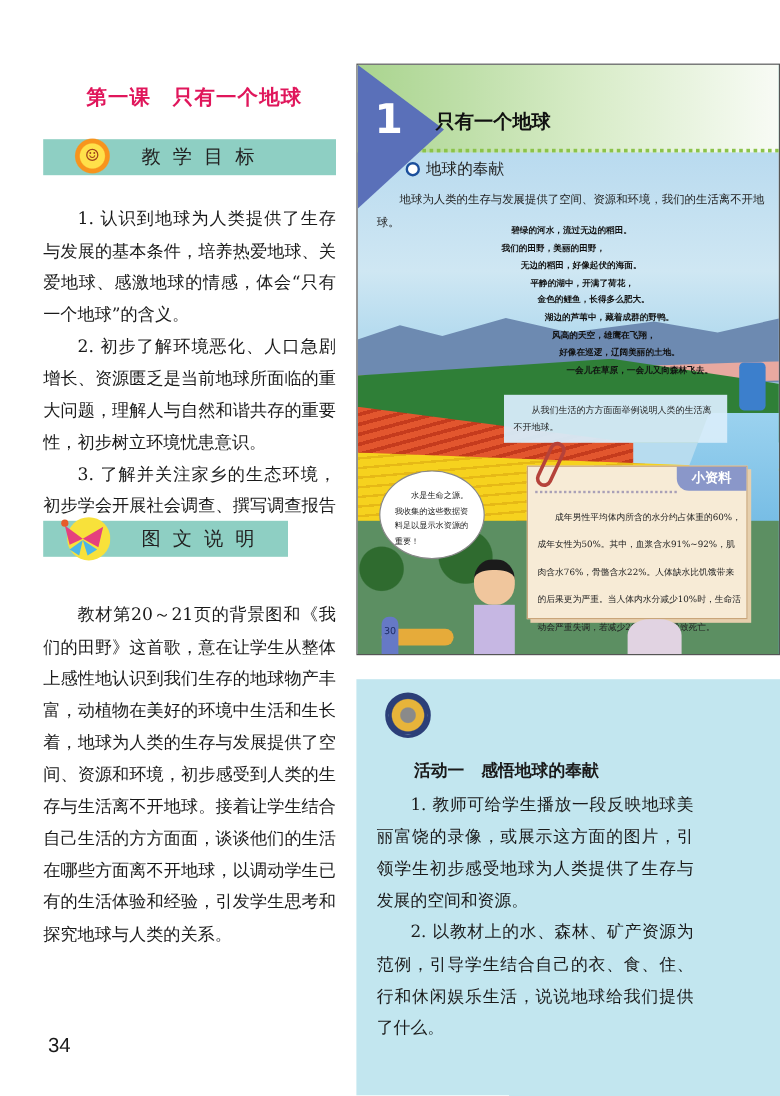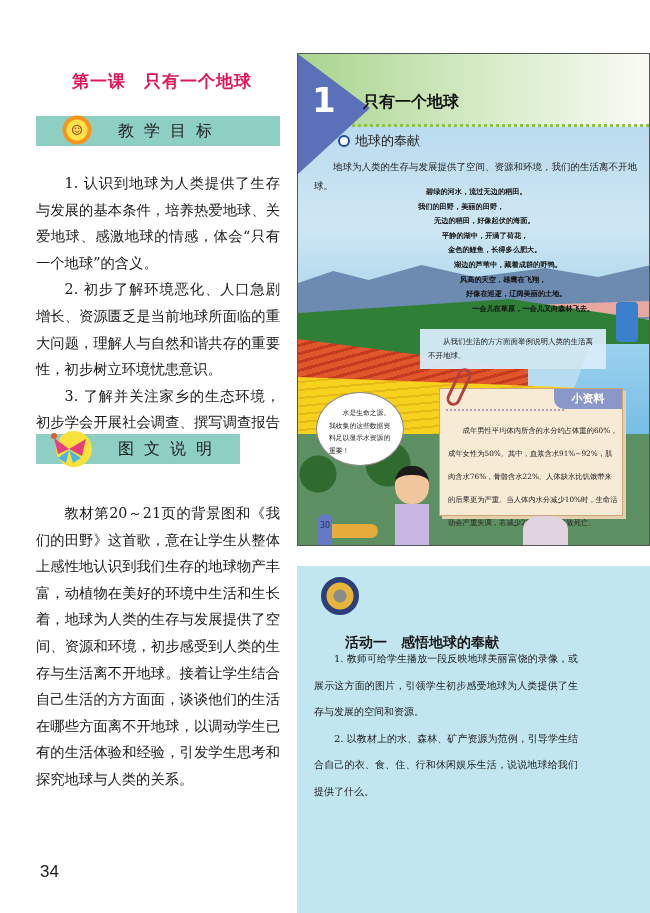--- a/index.html
+++ b/index.html
@@ -31,39 +31,39 @@
   .field1 { position:absolute; left:0; top:235px; width:353px; height:40px; background:#e8a9a0; clip-path:polygon(0 60%,100% 30%,100% 70%,0 100%); }
   .field2 { position:absolute; left:0; top:245px; width:353px; height:70px; background:#2f7f37; clip-path:polygon(0 20%,60% 0,100% 30%,100% 100%,0 100%); }
   .field3 { position:absolute; left:0; top:285px; width:230px; height:50px; background:repeating-linear-gradient(165deg,#e2562e 0 5px,#c53b1d 5px 8px); clip-path:polygon(0 0,100% 60%,100% 100%,0 100%); }
   .field4 { position:absolute; left:0; top:305px; width:353px; height:90px; background:repeating-linear-gradient(175deg,#f6d21e 0 6px,#e6b916 6px 8px); clip-path:polygon(0 20%,100% 35%,80% 100%,0 100%); }
   .grass { position:absolute; left:0; top:380px; width:353px; height:115px; background:#5c8f62; }
   .river { position:absolute; left:200px; top:290px; width:155px; height:205px; background:linear-gradient(#9bd2ef,#4aa3d8); clip-path:polygon(60% 0,100% 0,100% 100%,15% 100%,40% 40%); }
   .trees { position:absolute; left:0; top:380px; width:353px; height:80px;
            background:radial-gradient(circle at 20px 40px,#2f6b2f 18px,transparent 19px),radial-gradient(circle at 90px 30px,#2f6b2f 22px,transparent 23px),radial-gradient(circle at 170px 45px,#2f6b2f 20px,transparent 21px); }
   .note-box { position:absolute; left:122px; top:275px; width:186px; height:40px; background:rgba(215,236,250,0.95); font-size:7.5px; line-height:14px; padding:6px 8px; text-indent:2em; color:#222; }
   .info-card { position:absolute; left:141px; top:334px; width:184px; height:128px; background:#f7ebd6; border:1px solid #c9a57a; box-shadow:3px 3px 0 #e6cfad; }
-  .info-tag { position:absolute; right:0; top:0; width:68px; height:20px; background:#8a97c9; color:#fff; font-family:"DejaVu Sans",sans-serif; font-size:11px; font-weight:bold; text-align:center; line-height:20px; border-radius:0 0 0 10px; }
+  .info-tag { position:absolute; right:0; top:0; width:58px; height:20px; background:#8a97c9; color:#fff; font-family:"DejaVu Sans",sans-serif; font-size:11px; font-weight:bold; text-align:center; line-height:20px; border-radius:0 0 0 10px; }
   .info-dots { position:absolute; left:6px; top:20px; width:118px; border-top:2px dotted #a9a0b7; }
   .info-text { position:absolute; left:8px; top:30px; width:170px; font-size:7.3px; line-height:23px; text-indent:2em; color:#222; }
   .clip { position:absolute; left:12px; top:-22px; width:14px; height:40px; border:3px solid #b5423a; border-radius:8px; transform:rotate(25deg); }
   .bubble { position:absolute; left:18px; top:338px; width:88px; height:74px; background:#fff; border-radius:50%; border:1px solid #888; font-size:6.8px; line-height:12.5px; padding:14px 8px 0 12px; text-indent:2em; color:#222; }
   .boy-head { position:absolute; left:97px; top:412px; width:34px; height:38px; background:#f0c69d; border-radius:45%; border-top:9px solid #1b1b1b; }
   .boy-body { position:absolute; left:97px; top:450px; width:34px; height:45px; background:#c6b7e3; }
   .boy2 { position:absolute; left:318px; top:248px; width:22px; height:40px; background:#3c7fcc; border-radius:4px; }
   .deer { position:absolute; left:20px; top:470px; width:60px; height:14px; background:#e6ab3a; border-radius:8px; }
   .pg20 { position:absolute; left:20px; top:460px; width:14px; height:33px; background:#6679c6; color:#1e2c66; font-family:"DejaVu Sans",sans-serif; font-size:8px; text-align:center; padding-top:7px; border-radius:6px 6px 0 0; }
   .elephant { position:absolute; left:225px; top:462px; width:45px; height:33px; background:#e1d3e2; border-radius:40% 40% 10% 10%; }
 
   .right-panel { position:absolute; left:297px; top:566px; width:353px; height:347px; background:#c2e6ef; }
   .activity-bar { position:absolute; left:18px; top:15px; width:263px; height:30px; background:#f7c2df; display:flex; align-items:center; }
   .activity-bar .label { font-family:"DejaVu Sans","Liberation Sans",sans-serif; font-size:16px; letter-spacing:10px; color:#222; margin-left:62px; }
   .compass { position:absolute; left:24px; top:11px; width:38px; height:38px; border-radius:50%; background:#2c3f78; border:3px solid #2c3f78;
             background:radial-gradient(circle,#8a8a8a 0 6px,#e7b43a 7px 13px,#2c3f78 14px); }
   .act-title { position:absolute; left:48px; top:68px; font-family:"DejaVu Sans","Liberation Sans",sans-serif; font-weight:bold; font-size:14px; }
-  .act-para { position:absolute; left:17px; top:80px; width:264px; font-size:10px; line-height:26.6px; text-align:justify; }
+  .act-para { position:absolute; left:17px; top:92px; width:264px; font-size:14px; line-height:26.6px; text-align:justify; }
   .act-para p { text-indent:2em; }
 </style>
 </head>
 <body>
 
 <div class="lesson-title">第一课　只有一个地球</div>
 
 <div class="section-bar" style="left:36px;top:116px;width:244px;">
   <span style="position:absolute;left:22px;top:-5px;width:38px;height:38px;border-radius:50%;background:radial-gradient(circle,#ffe14a 0 10px,#f7941d 11px 14px,transparent 15px);font-size:14px;line-height:38px;text-align:center;color:#a0411b;">☺</span>
   <span class="label" style="margin-left:82px;">教学目标</span>

